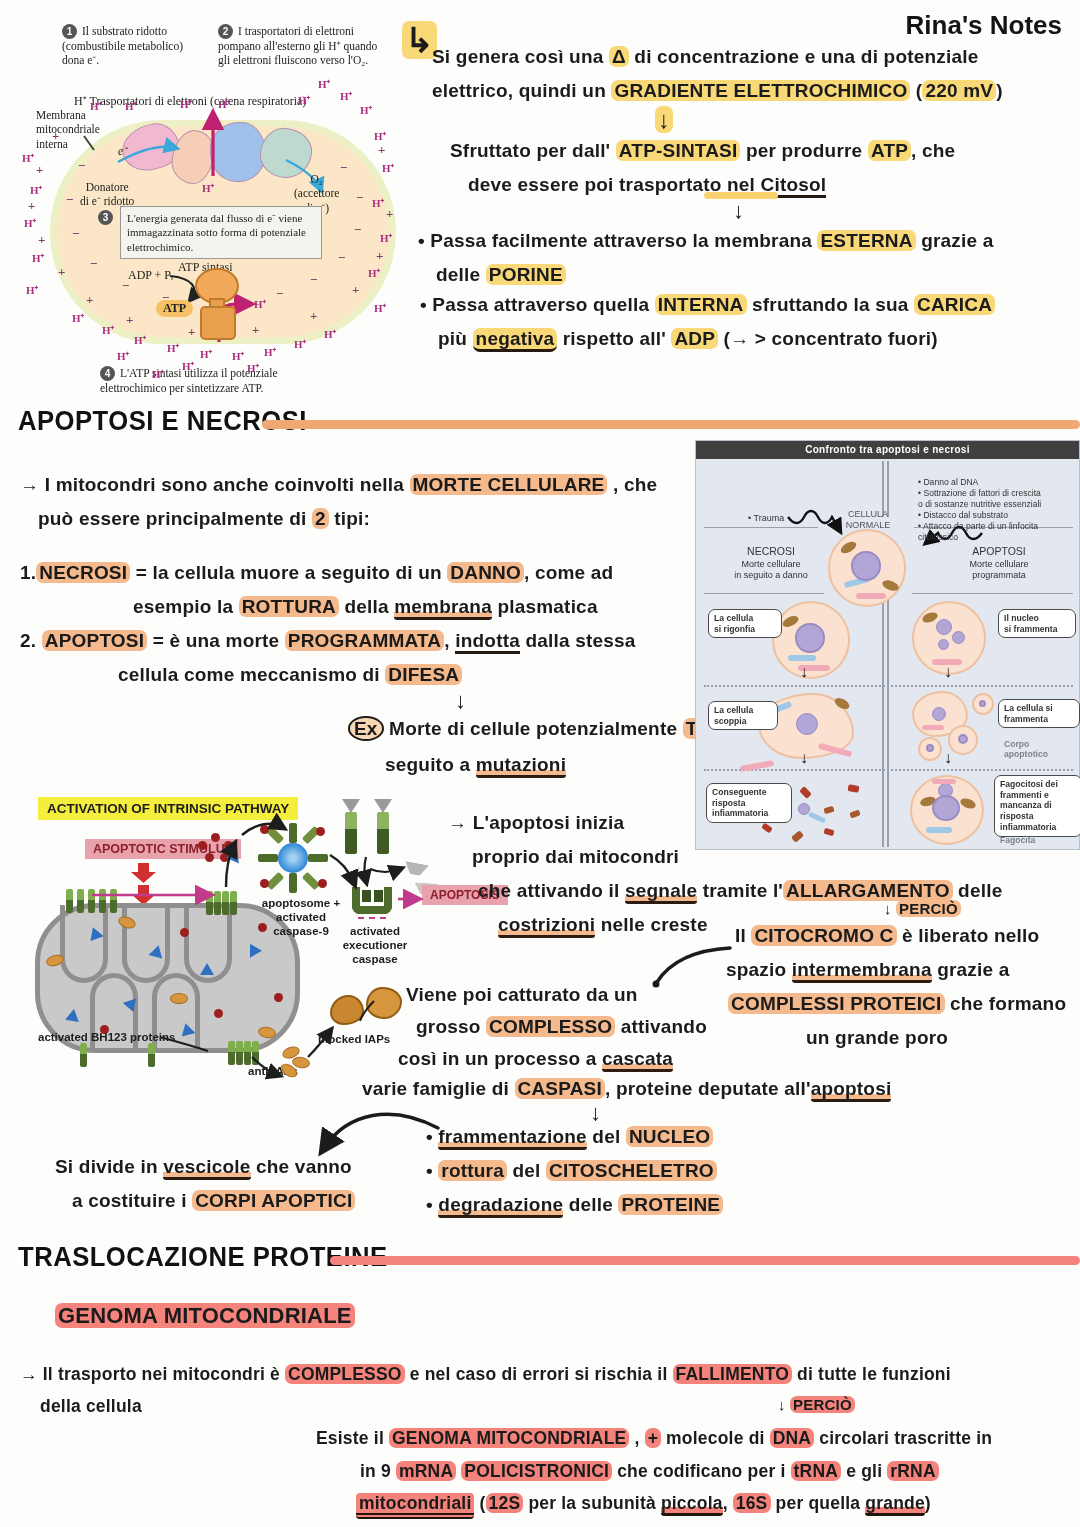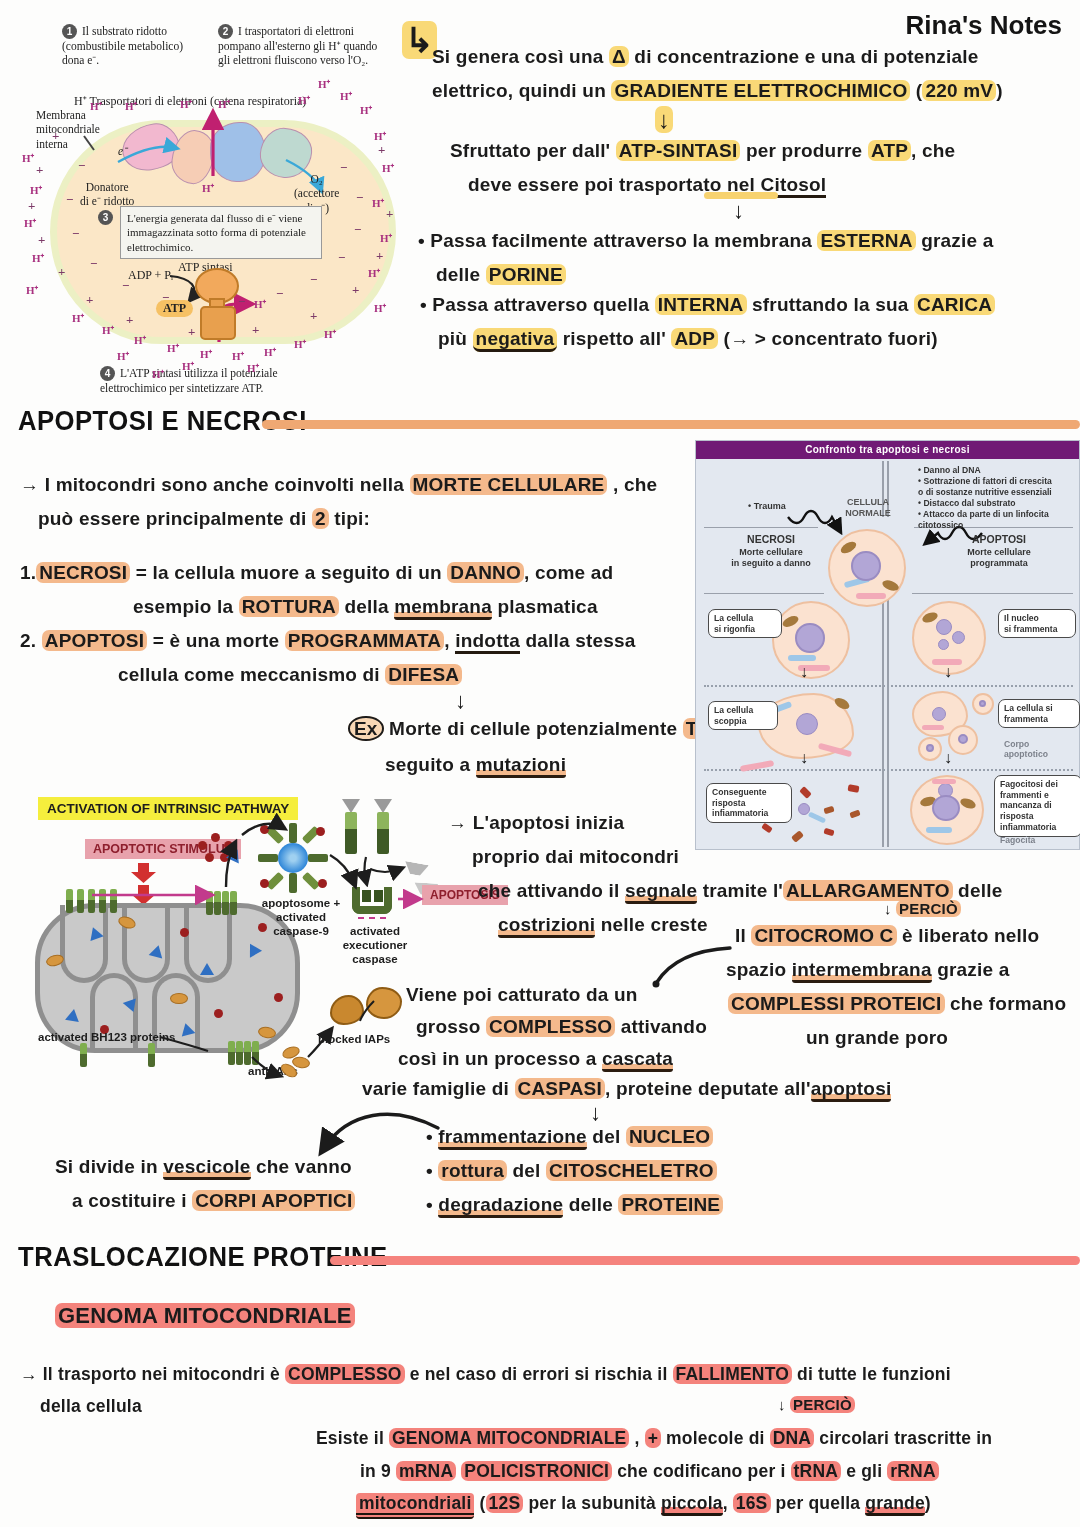--- a/index.html
+++ b/index.html
@@ -34,27 +34,27 @@
   .capsule{position:absolute;left:28px;top:110px;width:346px;height:224px;border-radius:120px;
            background:#fbe7c7;border:7px solid #ecf0c4;box-sizing:border-box;}
   .blob{position:absolute;border:1.5px solid #b98fae;}
   .hp{position:absolute;font-size:11px;font-weight:700;color:#a8307f;font-family:"Liberation Serif",serif;}
   .pm{position:absolute;font-size:13px;font-weight:700;color:#7d3b69;font-family:"Liberation Serif",serif;}
   .stepbox{position:absolute;background:#f4f4ef;border:1.5px solid #999;padding:4px 6px;font-size:11px;line-height:1.3;}
   .atp-pill{position:absolute;background:#f6c164;border-radius:12px;padding:1px 7px;font-size:12px;font-weight:700;}
   
   .fig-cmp{position:absolute;left:695px;top:440px;width:385px;height:410px;background:#e3e8f0;
            border:1px solid #b8c0cc;box-sizing:border-box;font-family:"Liberation Sans",sans-serif;color:#333;}
-  .cmp-hd{position:absolute;left:0;top:0;width:100%;height:18px;background:#701a75;color:#fff;
+  .cmp-hd{position:absolute;left:0;top:0;width:100%;height:18px;background:#404040;color:#fff;
           font-size:10px;font-weight:700;text-align:center;line-height:18px;letter-spacing:.3px;}
   .cl{position:absolute;background:#9aa0ab;}
   .lb{position:absolute;background:#fff;border:1.6px solid #4a4a4a;border-radius:7px;padding:3px 5px;
       font-size:8.6px;font-weight:700;color:#333;white-space:pre-line;line-height:1.25;}
   .gtx{position:absolute;font-size:8.6px;font-weight:700;color:#7d828c;white-space:pre-line;}
-  .ctx{position:absolute;font-size:9px;font-weight:700;color:#333;white-space:pre-line;text-align:center;line-height:1.25;}
+  .ctx{position:absolute;font-size:9px;font-weight:400;color:#333;white-space:pre-line;text-align:center;line-height:1.25;margin-top:12px;}
   .dn{position:absolute;font-size:16px;font-weight:700;color:#111;}
   .dot{position:absolute;border-top:2px dotted #98a0ac;}
   .pc{position:absolute;border-radius:50%;background:#fbe2d0;border:2px solid #eec0a0;box-sizing:border-box;}
   .pc::after{content:"";position:absolute;width:40%;height:40%;left:29%;top:27%;border-radius:50%;
              background:#b2a6d6;border:2px solid #9a8cc2;box-sizing:border-box;}
   .nonuc::after{display:none;}
   .nu{position:absolute;border-radius:50%;background:#b2a6d6;border:1.5px solid #9a8cc2;box-sizing:border-box;}
   .mt{position:absolute;border-radius:50%;background:#a5793c;}
   .bb{position:absolute;border-radius:4px;background:#9ec7e8;}
   .pb{position:absolute;border-radius:4px;background:#f2aab8;}

